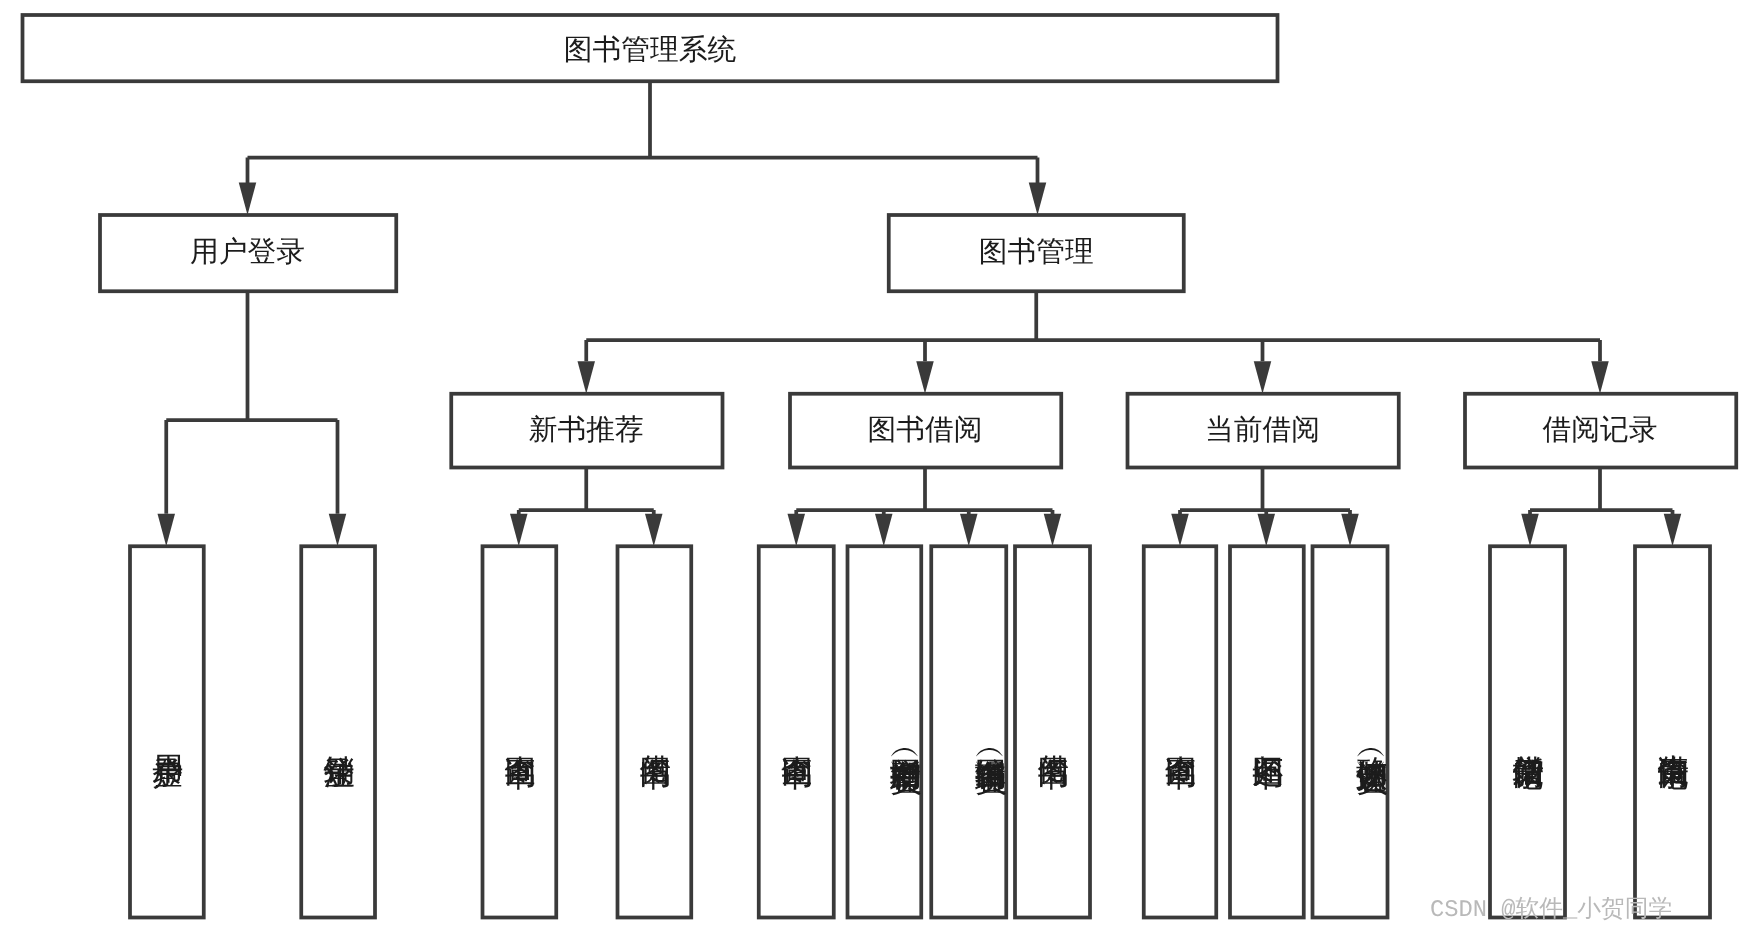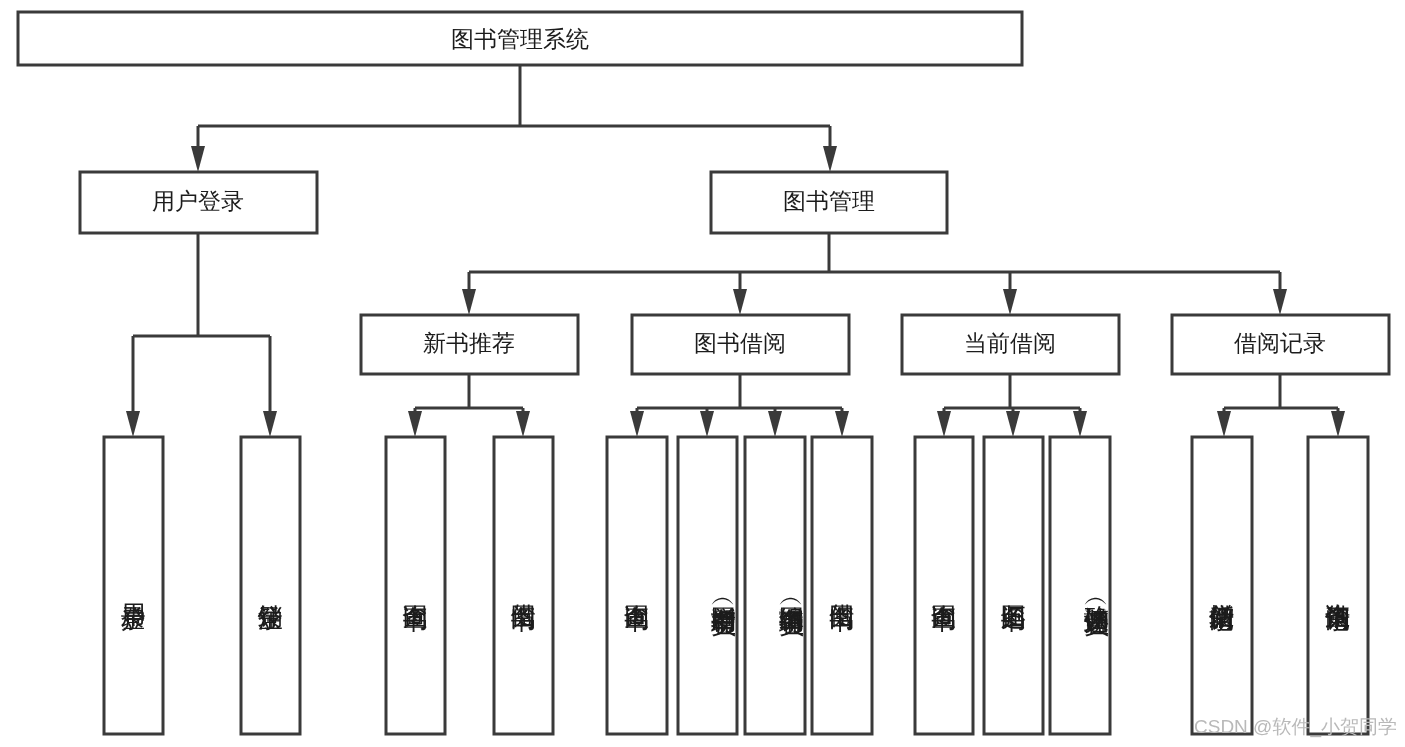--- a/index.html
+++ b/index.html
@@ -158,14 +158,14 @@
   <div class="leaf-label-v" style="left:745px;top:446px;width:60px;height:288px;">编辑图书（管理员）</div>
   <div class="leaf-label-v centered" style="left:812px;top:437px;width:60px;height:297px;">借阅图书</div>
 
   <div class="leaf-label-v centered" style="left:915px;top:437px;width:58px;height:297px;">查询图书</div>
   <div class="leaf-label-v centered" style="left:984px;top:437px;width:59px;height:297px;">归还图书</div>
   <div class="leaf-label-v" style="left:1050px;top:446px;width:60px;height:288px;">确认归还（管理员）</div>
 
   <div class="leaf-label-v centered" style="left:1192px;top:437px;width:60px;height:297px;">新增借阅记录</div>
   <div class="leaf-label-v centered" style="left:1308px;top:437px;width:60px;height:297px;">查询借阅记录</div>
 
-  <div id="watermark" style="left:1194px;top:714px;">CSDN @软件_小贺同学</div>
+  <div id="watermark" style="left:1144px;top:714px;font-family:Liberation Mono, monospace;">CSDN @软件_小贺同学</div>
 </div>
 
 </body></html>

